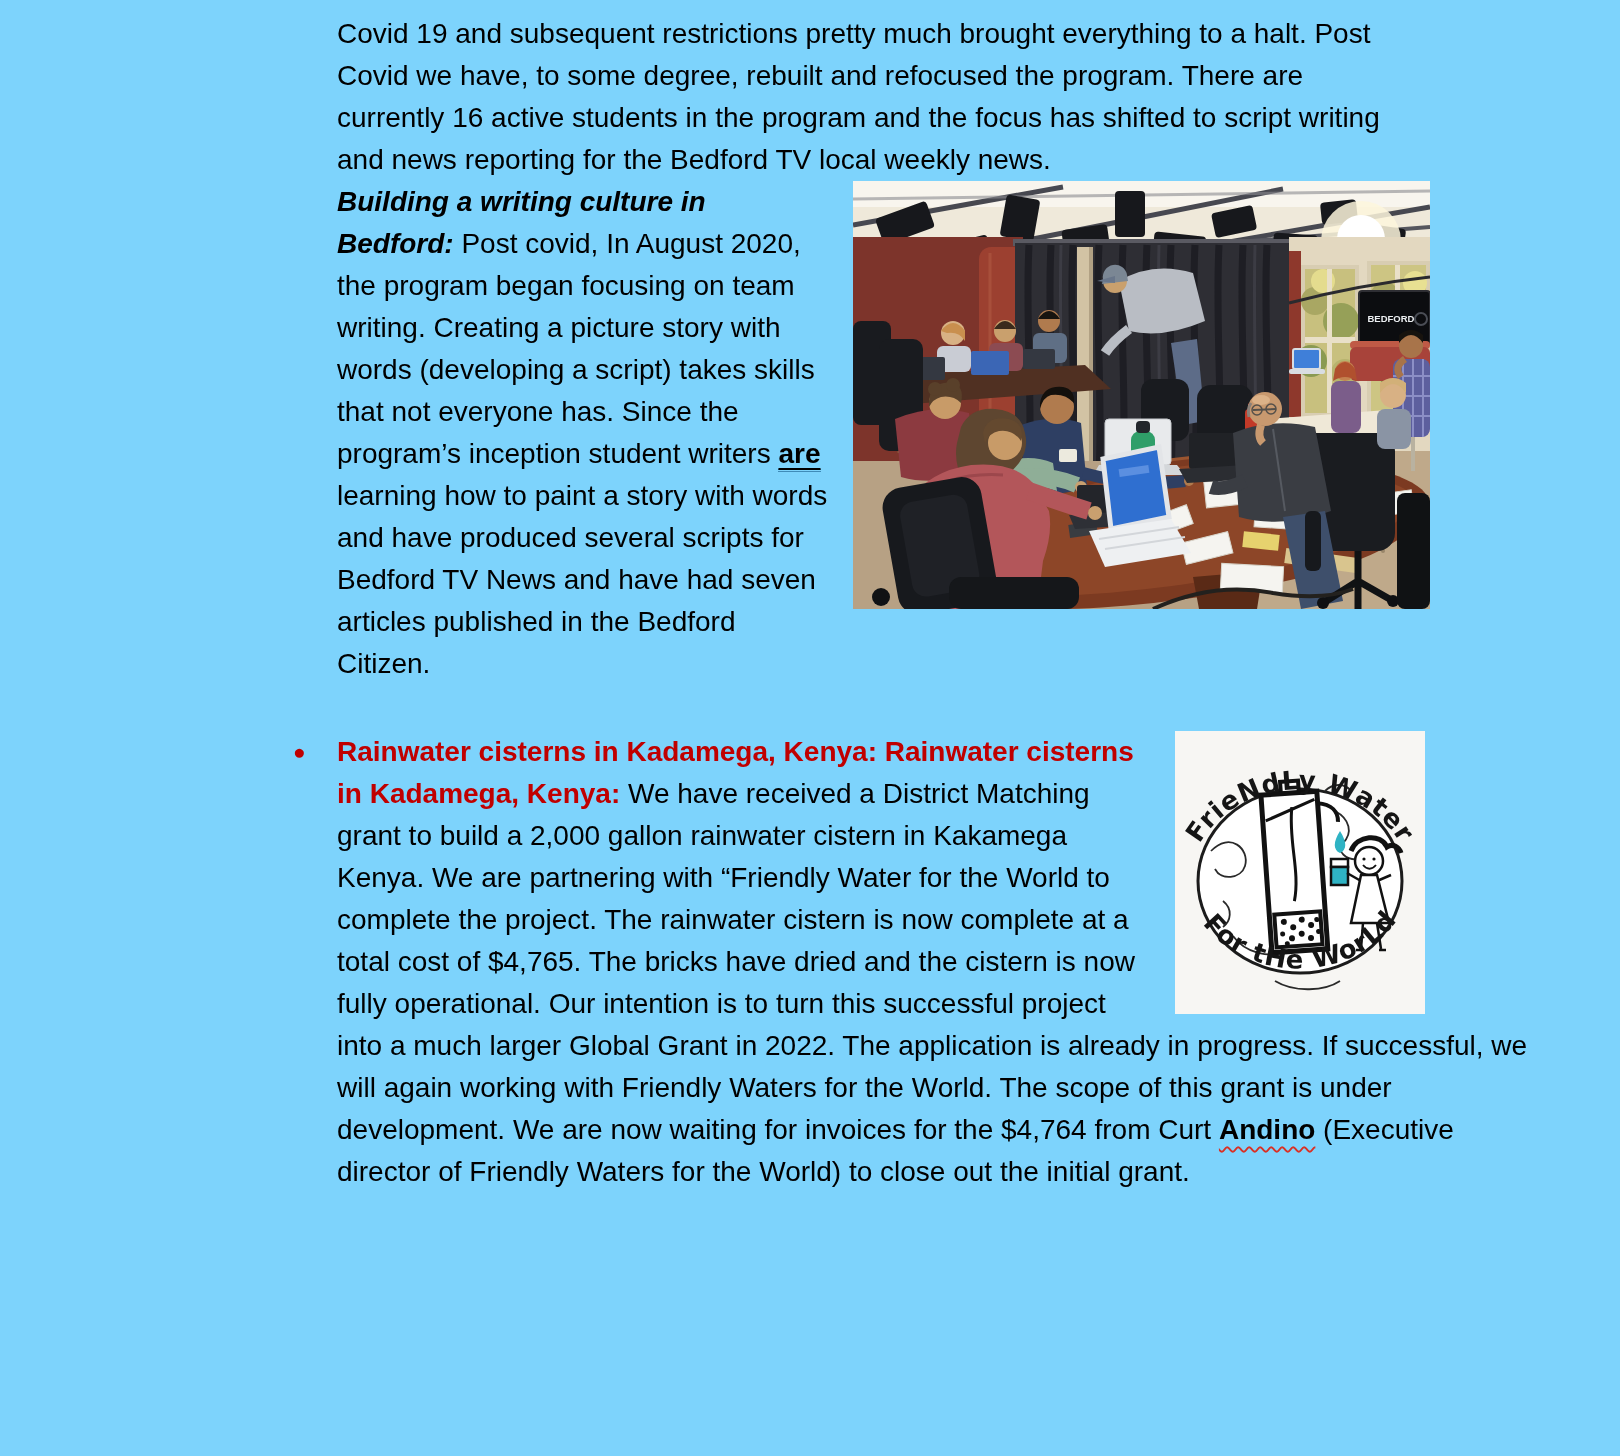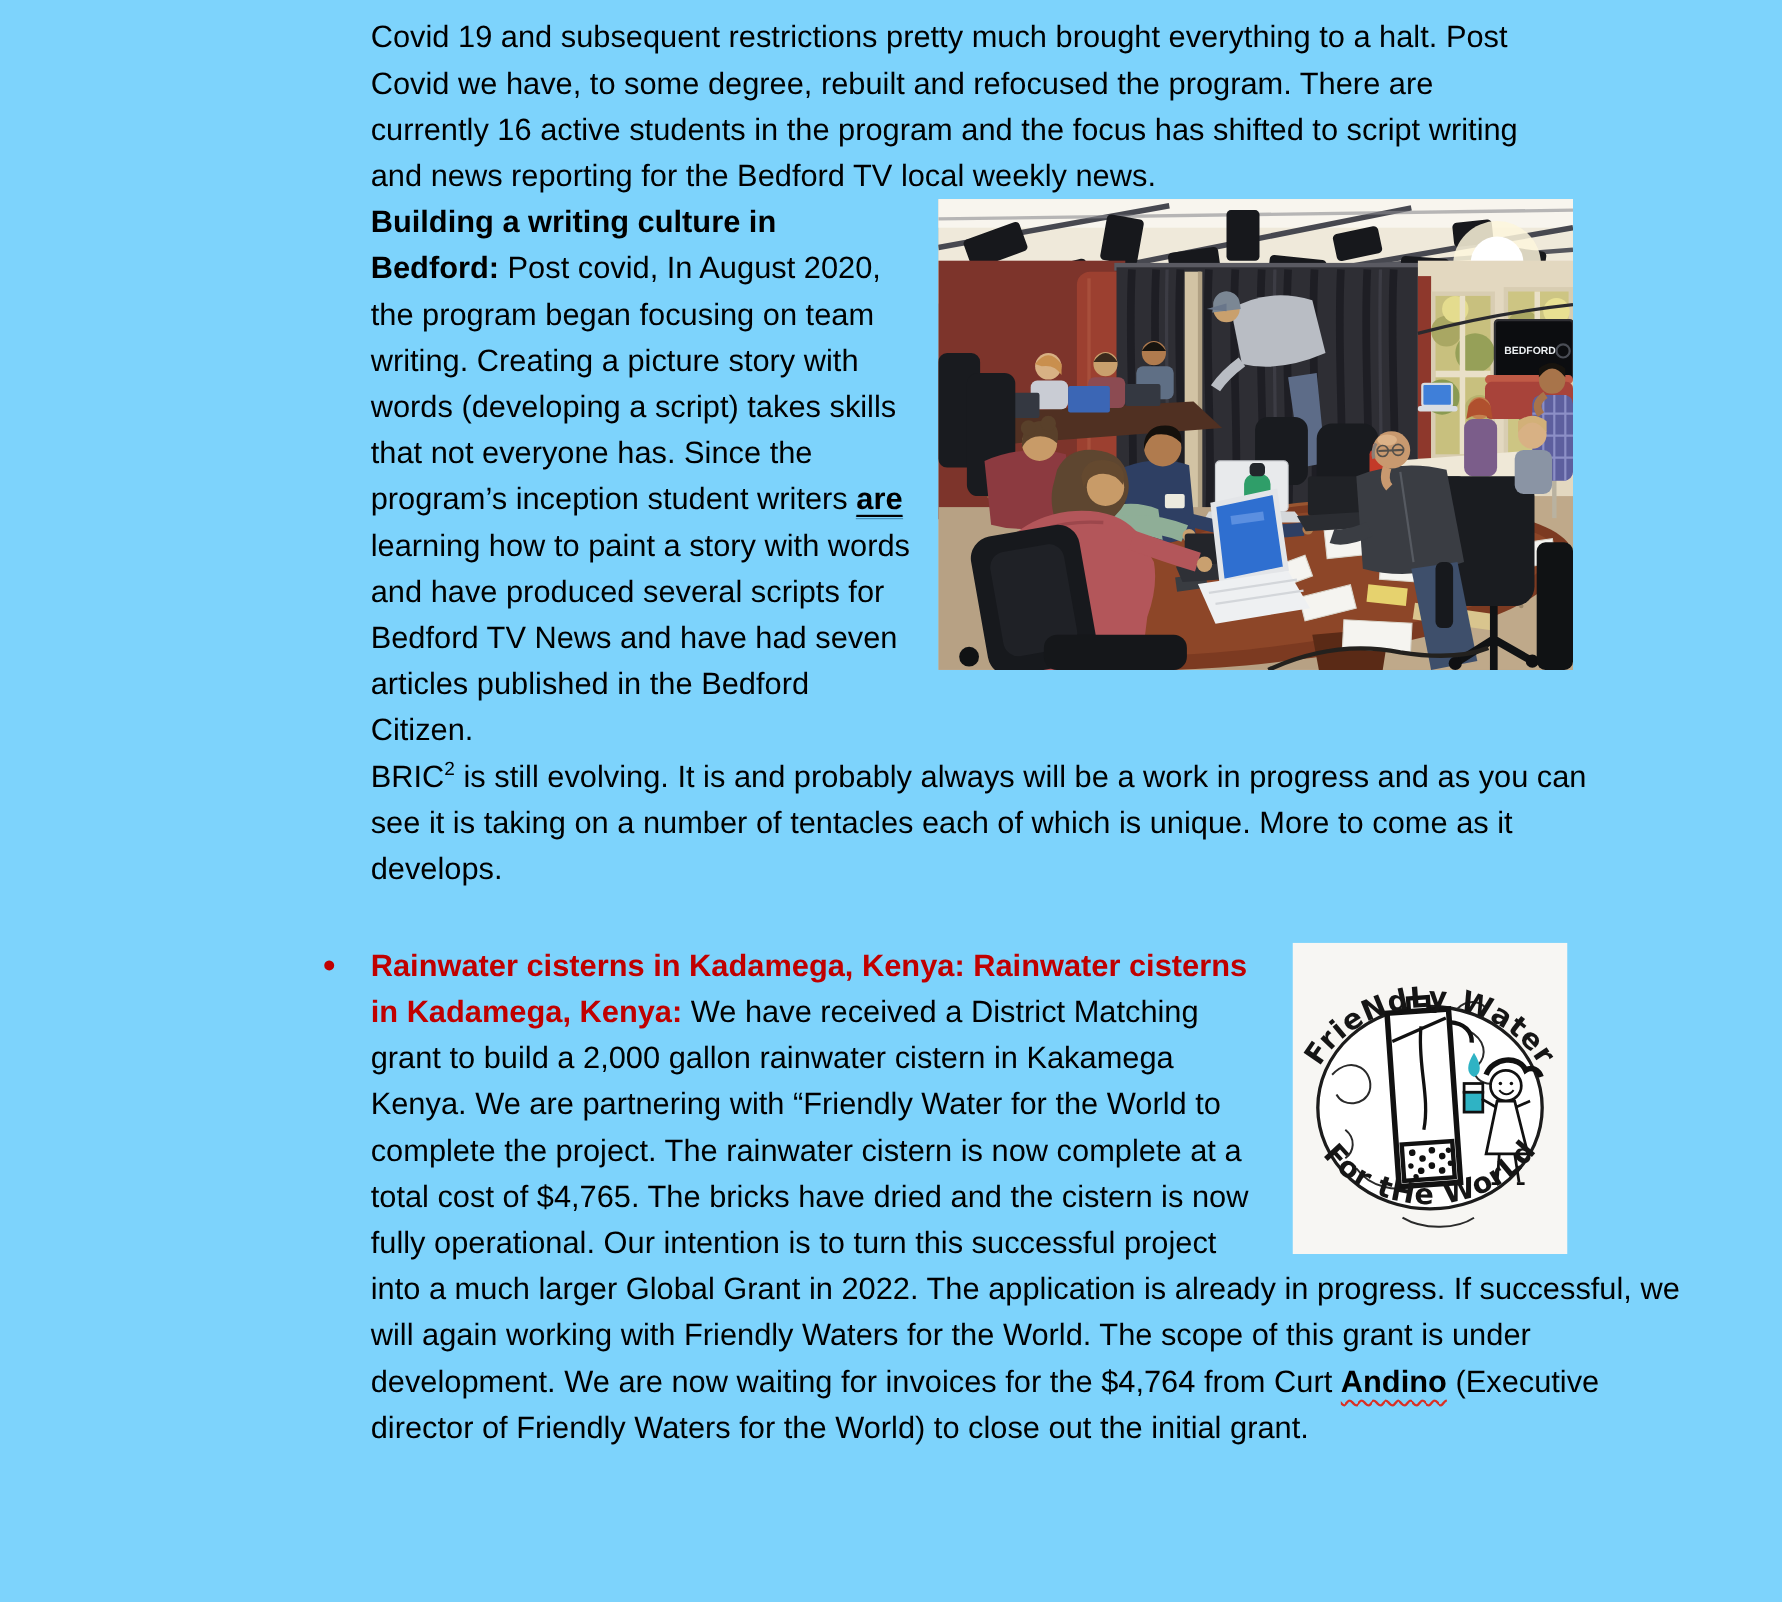--- a/index.html
+++ b/index.html
@@ -9,21 +9,21 @@
     background:#7dd3fc;
     font-family:"Liberation Sans","DejaVu Sans",sans-serif;
     font-size:28px;line-height:42px;color:#000;
     overflow:hidden;
   }
   .content{padding:13px 90px 0 337px;}
   .para{margin:0;}
   .p-intro{max-width:1050px;}
   .p-writing{max-width:1093px;}
   .p-bric{max-width:1110px;}
-  .lead-bold{font-weight:bold;}
+  .lead-bold{font-weight:bold;font-style:italic;}
   .red-bold{font-weight:bold;color:#C00000;}
   sup{font-size:0.62em;vertical-align:super;line-height:0;}
   .u-grammar{
     text-decoration:underline;
     text-decoration-thickness:2px;
     text-underline-offset:5px;
     border-bottom:3px double #3f8bb8;
     font-weight:bold;
   }
   .u-spell{
@@ -302,21 +302,20 @@
           <path d="M505 370 L505 400 M505 400 L470 422 M505 400 L540 420 M505 400 L505 428" stroke="#101214" stroke-width="7" fill="none"></path>
           <circle cx="470" cy="422" r="6" fill="#0f1012"></circle>
           <circle cx="540" cy="420" r="6" fill="#0f1012"></circle>
           <rect x="544" y="312" width="33" height="116" rx="8" fill="#101214"></rect>
           <path d="M300 428 Q360 400 420 412 Q470 420 500 408" stroke="#23211e" stroke-width="4" fill="none"></path>
         </g>
       </svg>
       <span class="lead-bold">Building a writing culture in Bedford:</span><span> Post covid, In August 2020, the program began focusing on team writing. Creating a picture story with words (developing a script) takes skills that not everyone has. Since the program’s inception student writers </span><span class="u-grammar">are</span><span> learning how to paint a story with words and have produced several scripts for Bedford TV News and have had seven articles published in the Bedford Citizen.</span>
     </div>
 
-    <p class="para p-bric"><span>BRIC</span><sup>2</sup><span> is still evolving. It is and probably always will be a work in progress and as you can see it is taking on a number of tentacles each of which is unique. More to come as it develops.</span></p>
 
     <div class="bullet">
       <span class="bullet-dot">●</span>
       <svg class="logo-float" viewBox="0 0 250 283" xmlns="http://www.w3.org/2000/svg" role="img">
         <rect width="250" height="283" fill="#f7f6f3"></rect>
         <defs>
           <path id="fw-arc-top" d="M 24 114 A 112 98 0 0 1 226 114" fill="none"></path>
           <path id="fw-arc-bot" d="M 30 196 A 116 102 0 0 0 220 192" fill="none"></path>
         </defs>
         <ellipse cx="125" cy="150" rx="102" ry="92" fill="#ffffff" stroke="#1c1c1c" stroke-width="3"></ellipse>

